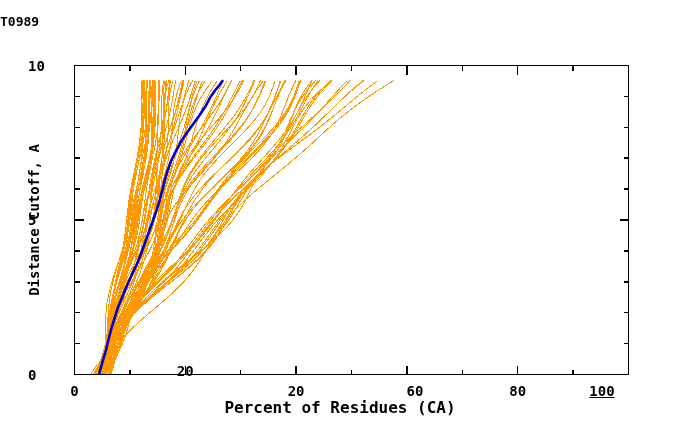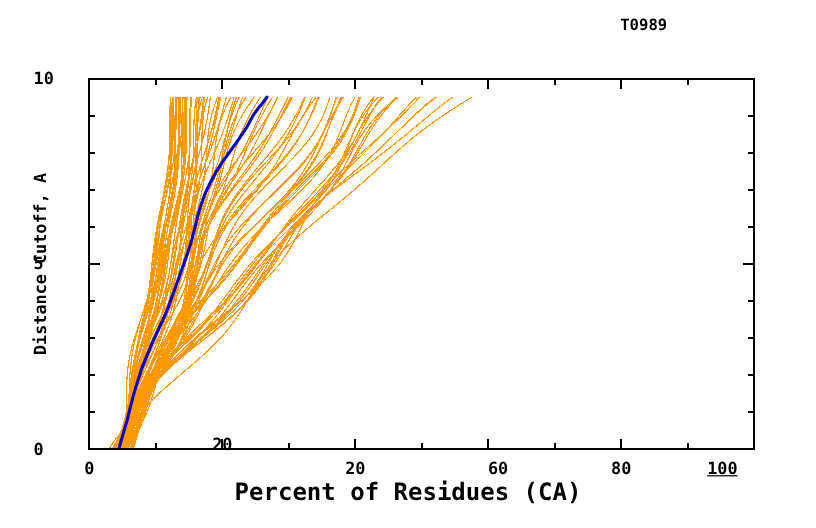--- a/index.html
+++ b/index.html
@@ -3,28 +3,28 @@
 <meta charset="utf-8">
 <style>
   html,body{margin:0;padding:0;}
   body{
     width:680px;height:440px;background:#ffffff;
     font-family:"DejaVu Sans Mono","Liberation Mono",monospace;
     overflow:hidden;position:relative;
   }
   #chart-root{position:absolute;left:0;top:0;width:680px;height:440px;}
   .plot-title{
-    position:absolute;left:0;top:14px;width:556px;text-align:right;
+    position:absolute;left:0;top:14px;width:556px;text-align:left;
     font-family:"DejaVu Sans Mono","Liberation Mono",monospace;
     font-weight:bold;font-size:13px;color:#000;letter-spacing:0px;
   }
   .x-axis-label{
     position:absolute;left:0;top:398px;width:680px;text-align:center;
     font-family:"DejaVu Sans Mono","Liberation Mono",monospace;
-    font-weight:bold;font-size:20px;color:#000;
+    font-weight:bold;font-size:16px;color:#000;
   }
   .y-axis-label{
     position:absolute;left:-86px;top:212px;width:240px;text-align:center;
     font-family:"DejaVu Sans Mono","Liberation Mono",monospace;
     font-weight:bold;font-size:14px;color:#000;
     transform:rotate(-90deg);transform-origin:center center;
   }
   .tick-text{
     position:absolute;
     font-family:"DejaVu Sans Mono","Liberation Mono",monospace;

